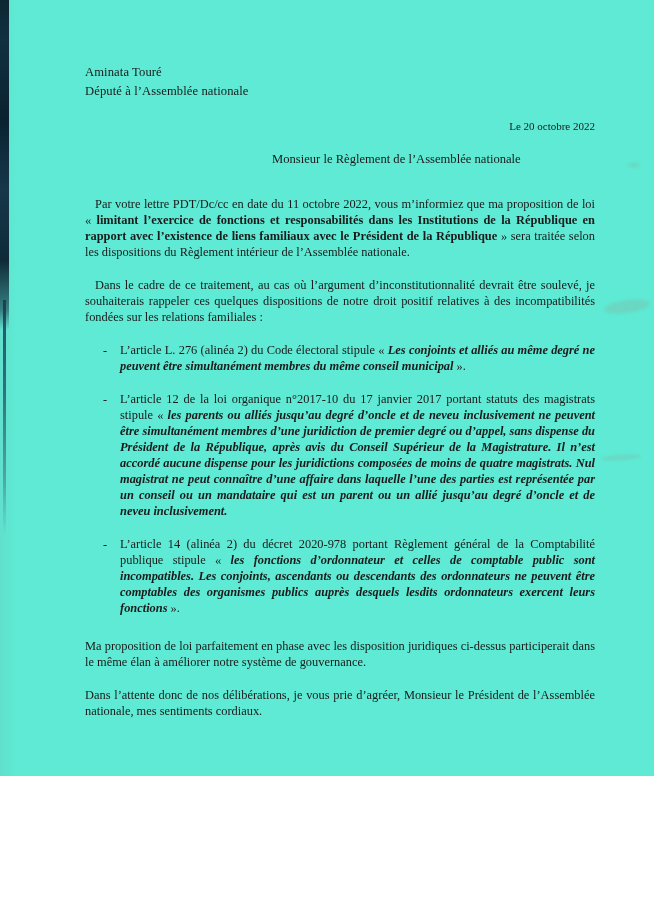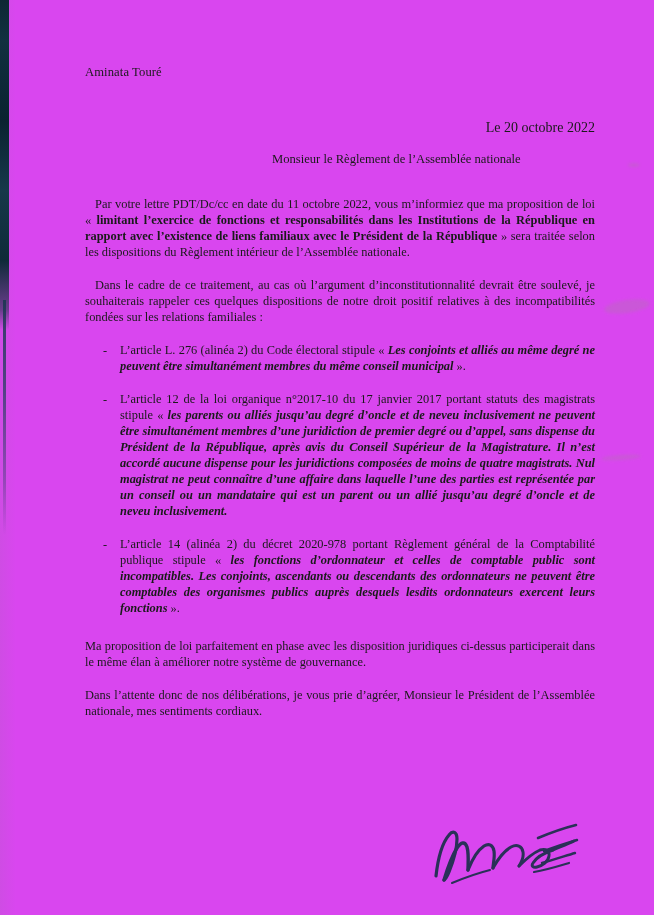--- a/index.html
+++ b/index.html
@@ -8,22 +8,22 @@
     background: #ffffff;
   }
   body {
     font-family: "Liberation Serif", "DejaVu Serif", serif;
     color: #1a1a1a;
   }
 
   #page {
     position: relative;
     width: 654px;
-    height: 915px;
-    background: #d946ef;
+    height: 776px;
+    background: #5eead4;
     overflow: hidden;
   }
 
   
   .scan-edge-dark {
     position: absolute;
     left: 0;
     top: 0;
     width: 9px;
     height: 330px;
@@ -79,21 +79,21 @@
     letter-spacing: 0.1px;
   }
   .sender div { white-space: nowrap; }
 
   .date-line {
     position: absolute;
     left: 0;
     top: 120px;
     width: 595px;
     text-align: right;
-    font-size: 14px;
+    font-size: 11px;
   }
 
   .addressee {
     position: absolute;
     left: 272px;
     top: 152px;
     font-size: 12.6px;
     white-space: nowrap;
   }
 
@@ -157,20 +157,21 @@
   <div class="scan-edge-dark"></div>
   <div class="scan-edge-thin"></div>
   <div class="smudge smudge-a"></div>
   <div class="smudge smudge-b"></div>
   <div class="smudge smudge-c"></div>
 
   <div class="letter">
 
     <div class="sender">
       <div>Aminata Touré</div>
+      <div>Député à l’Assemblée nationale</div>
     </div>
 
     <div class="date-line">Le 20 octobre 2022</div>
 
     <div class="addressee">Monsieur le Règlement de l’Assemblée nationale</div>
 
     <div class="body">
 
       <p class="para"><span>Par votre lettre PDT/Dc/cc en date du 11 octobre 2022, vous m’informiez que ma proposition de loi « </span><span class="q-bold">limitant l’exercice de fonctions et responsabilités dans les Institutions de la République en rapport avec l’existence de liens familiaux avec le Président de la République</span><span> » sera traitée selon les dispositions du Règlement intérieur de l’Assemblée nationale.</span></p>
 

